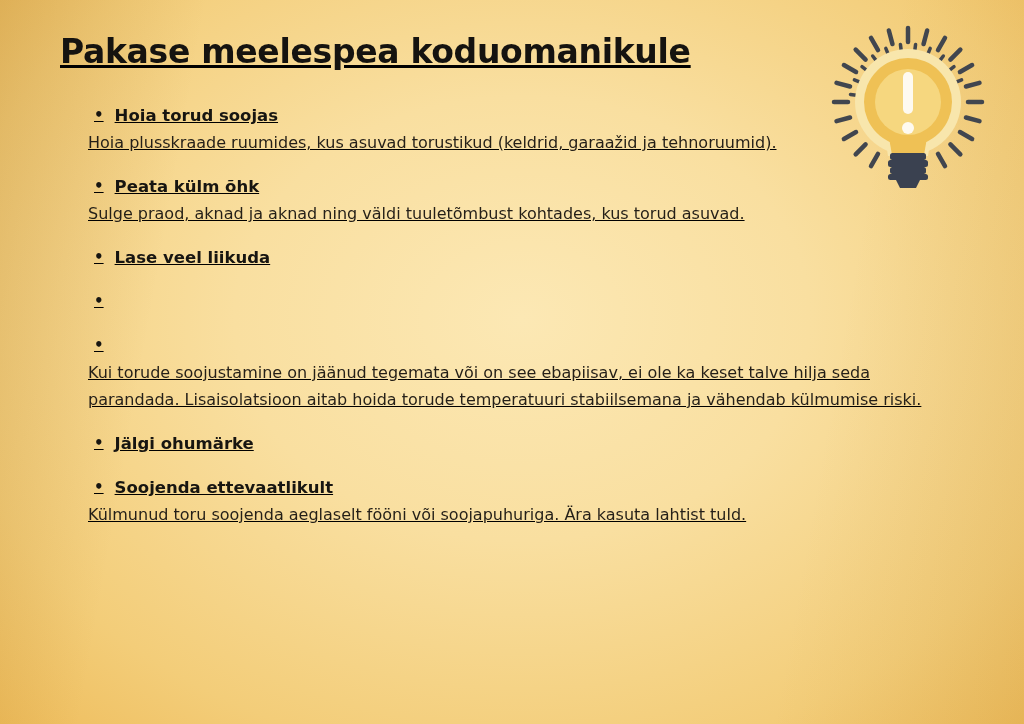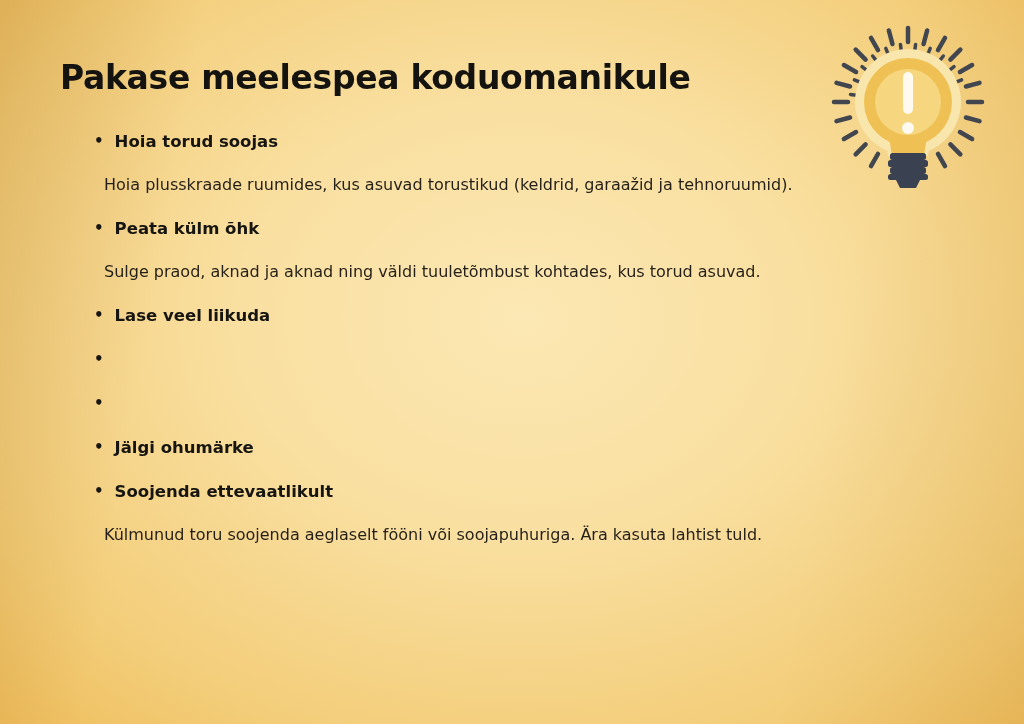--- a/index.html
+++ b/index.html
@@ -12,21 +12,22 @@
       linear-gradient(100deg, rgba(150,95,15,0.20) 0%, rgba(150,95,15,0) 18%),
       linear-gradient(280deg, rgba(150,95,15,0.10) 0%, rgba(150,95,15,0) 22%),
       radial-gradient(ellipse 108% 118% at 51% 44%,
         #fce8b4 0%, #f9dfa0 26%, #f3cd79 52%, #ecb54e 74%, #dfa139 90%, #cf8f2f 100%);
   }
   .page {
     position: relative;
     width: 100%;
     height: 100%;
     box-sizing: border-box;
-    padding: 56px 60px 0 60px;
+    padding: 30px 60px 0 60px;
+    text-decoration: underline;
   }
   h1.title {
     margin: 0;
     font-size: 33px;
     line-height: 44px;
     font-weight: bold;
     letter-spacing: -0.3px;
     color: #151310;
   }
   .bulb-icon {
@@ -45,21 +46,21 @@
     display: flex;
     gap: 11px;
     padding-left: 34px;
     font-weight: bold;
     font-size: 16.5px;
     line-height: 27px;
     color: #171511;
   }
   .bullet { font-size: 15px; }
   p.tip-body {
-    margin: 16px;
+    margin: 0;
     padding-left: 28px;
     font-size: 16px;
     line-height: 27px;
     color: #241f18;
     white-space: pre-line;
   }
 </style>
 </head>
 <body>
 
@@ -160,20 +161,22 @@
     <section class="tip">
       <div class="tip-heading">
         <span class="bullet">•</span>
       </div>
     </section>
 
     <section class="tip">
       <div class="tip-heading">
         <span class="bullet">•</span>
       </div>
+      <p class="tip-body">Kui torude soojustamine on jäänud tegemata või on see ebapiisav, ei ole ka keset talve hilja seda
+parandada. Lisaisolatsioon aitab hoida torude temperatuuri stabiilsemana ja vähendab külmumise riski.</p>
     </section>
 
     <section class="tip">
       <div class="tip-heading">
         <span class="bullet">•</span>
         <span>Jälgi ohumärke</span>
       </div>
     </section>
 
     <section class="tip">

